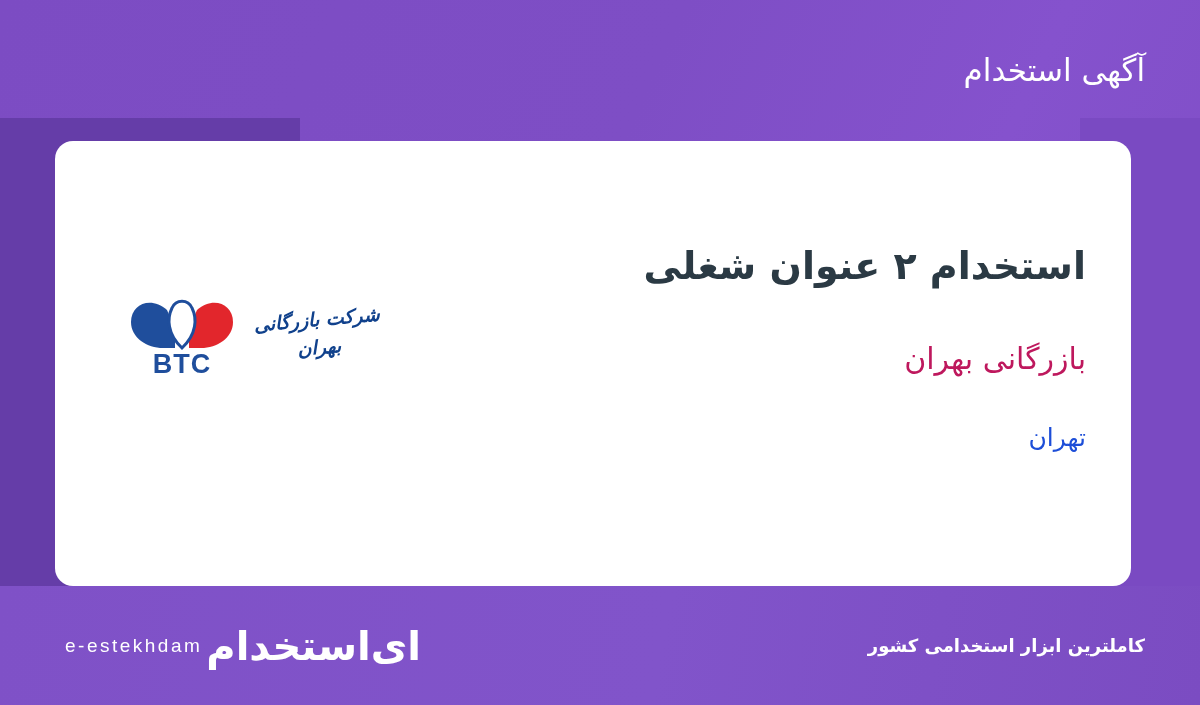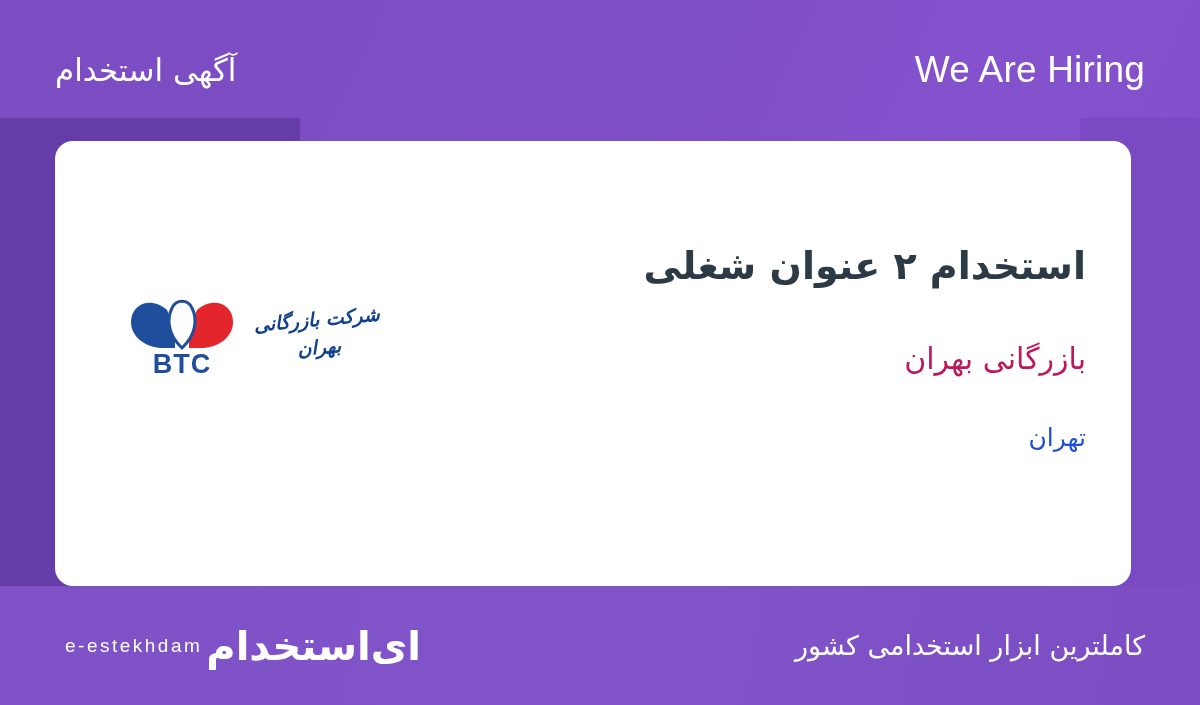--- a/index.html
+++ b/index.html
@@ -166,22 +166,22 @@
     width:1200px; height:119px;
     background:linear-gradient(100deg,#7f51c7 0%, #8154ca 55%, #7b4cc2 100%);
     z-index:5;
     display:flex;
     align-items:center;
     justify-content:space-between;
     padding:0 30px 0 55px;
   }
   .footer-tagline {
     color:#ffffff;
-    font-size:27px;
-    font-weight:400;
+    font-size:18px;
+    font-weight:700;
     order:1;
     padding-right:25px;
   }
   .brand {
     order:2;
     display:flex;
     flex-direction:row;
     align-items:center;
     gap:4px;
     padding-left:10px;
@@ -206,21 +206,20 @@
 </style>
 </head>
 <body>
 
 <div class="poster">
 
   <div class="side-band"></div>
   <div class="side-band-right"></div>
 
   <div class="header">
-    <div class="header-en">We Are Hiring</div>
     <div class="header-fa">آگهی استخدام</div>
   </div>
 
   <div class="card">
     <div class="card-inner">
 
       <div class="card-texts">
         <div class="job-title">استخدام ۲ عنوان شغلی</div>
         <div class="company-name">بازرگانی بهران</div>
         <div class="job-location">تهران</div>

